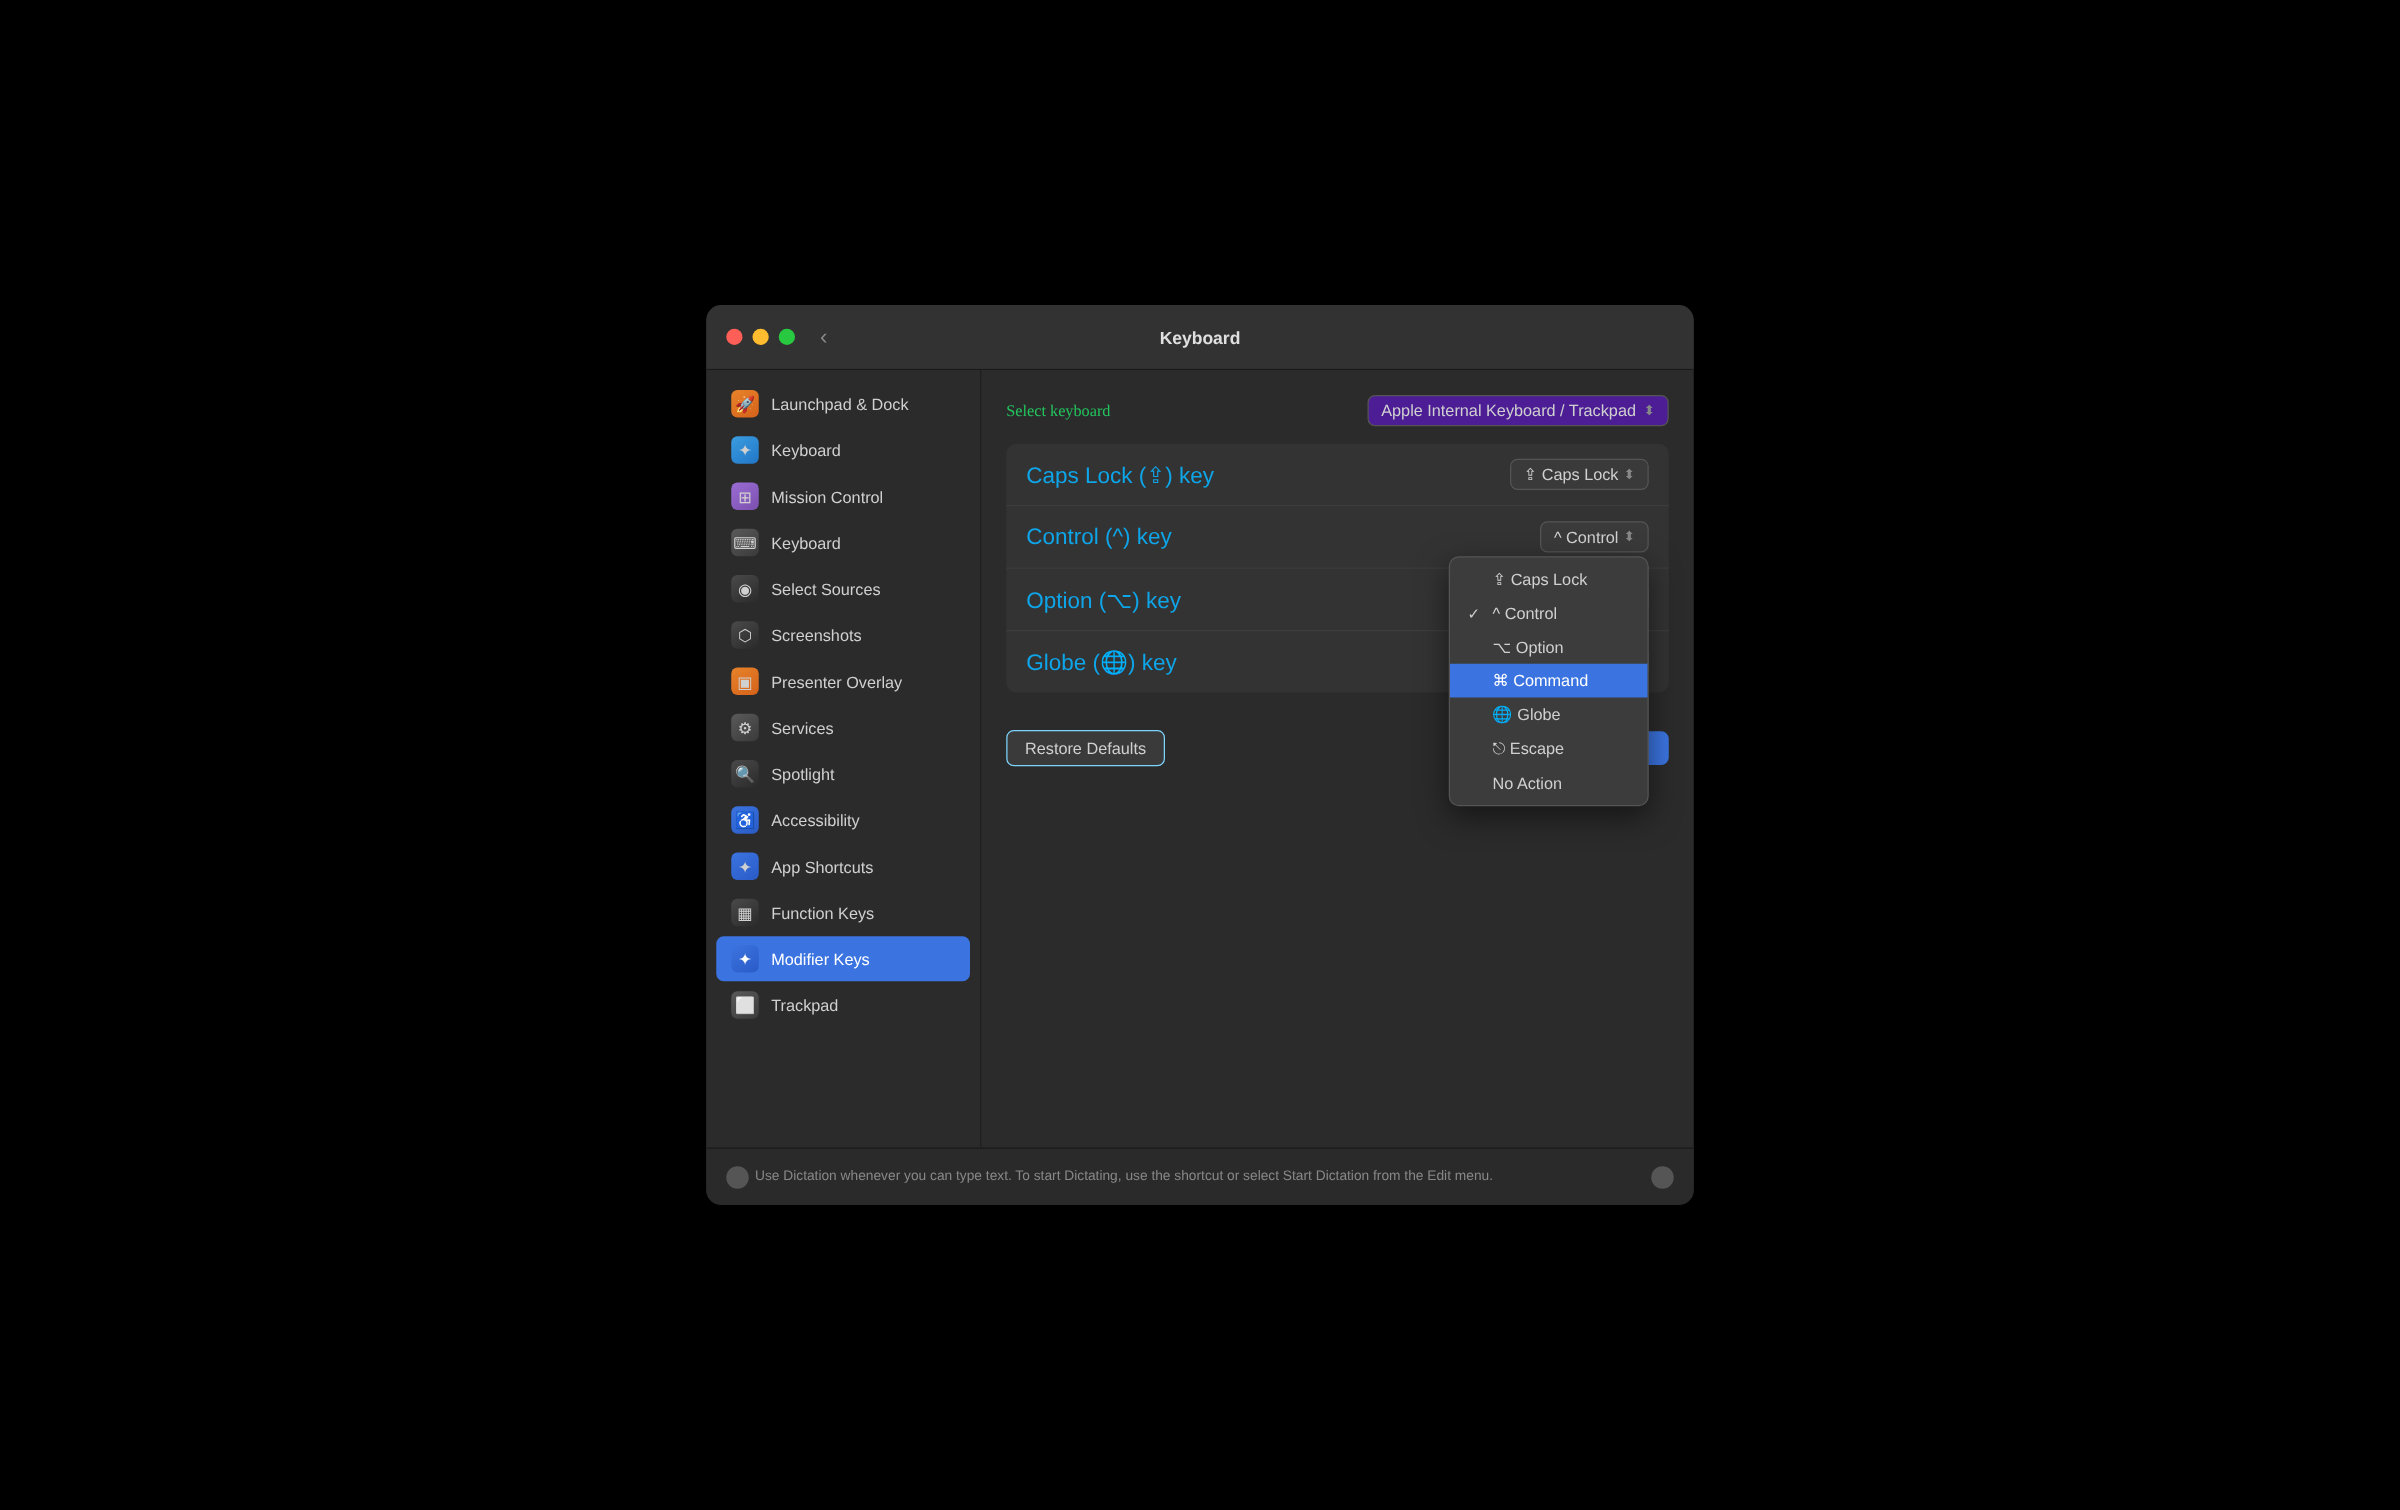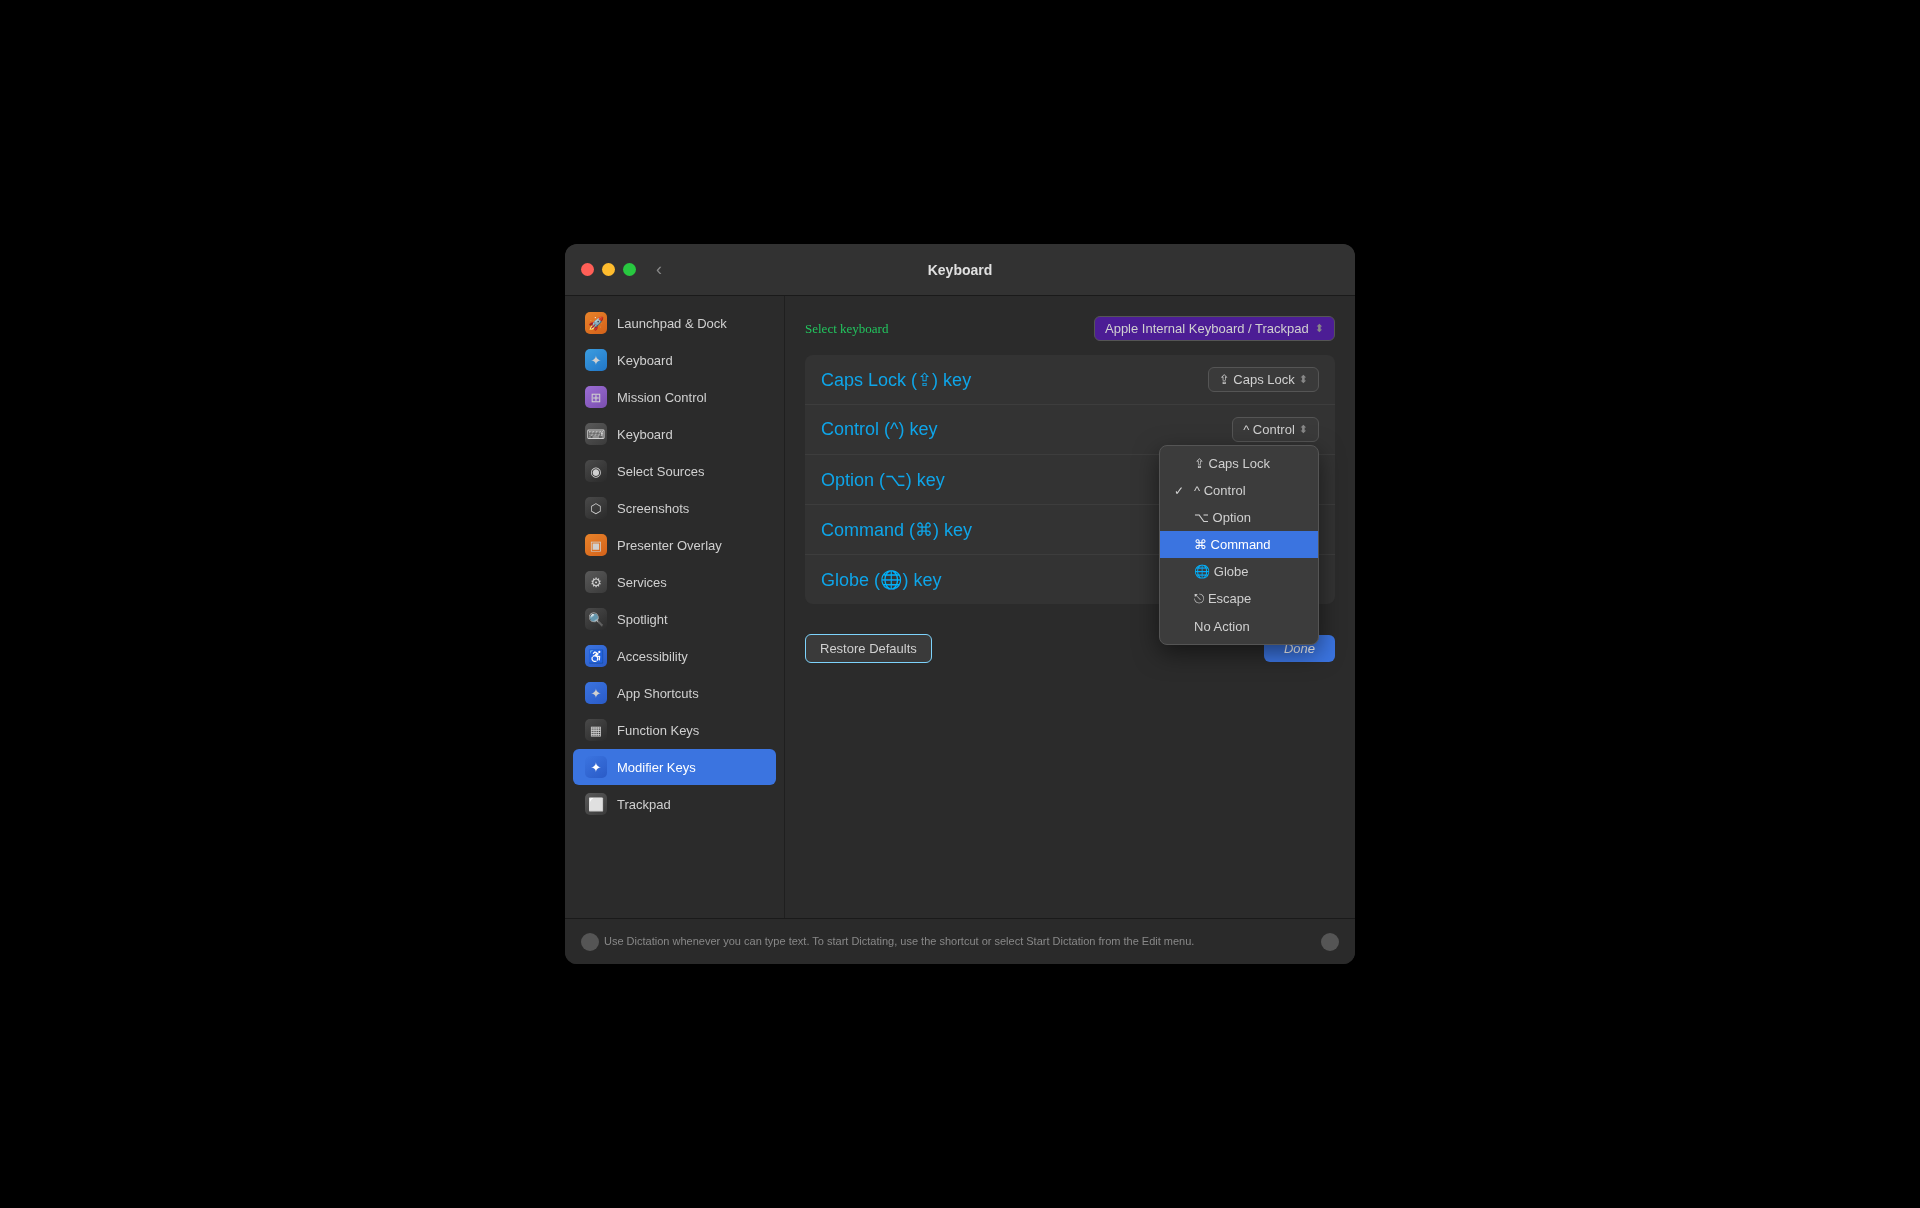--- a/index.html
+++ b/index.html
@@ -455,27 +455,20 @@
                 <span class="check"></span>
                 <span>⎋ Escape</span>
               </div>
               <div class="popup-item">
                 <span class="check"></span>
                 <span>No Action</span>
               </div>
             </div>
           </div>
           <div class="modifier-row">
-            <span class="modifier-key-label">Command (⌘) key</span>
-            <div class="modifier-value-btn">
-              <span>⌘ Command</span>
-              <span class="arrows">⬍</span>
-            </div>
-          </div>
-          <div class="modifier-row">
             <span class="modifier-key-label">Globe (🌐) key</span>
             <div class="modifier-value-btn">
               <span>🌐 Globe</span>
               <span class="arrows">⬍</span>
             </div>
           </div>
         </div>
 
       <div class="footer">
         <button class="restore-btn">Restore Defaults</button>

